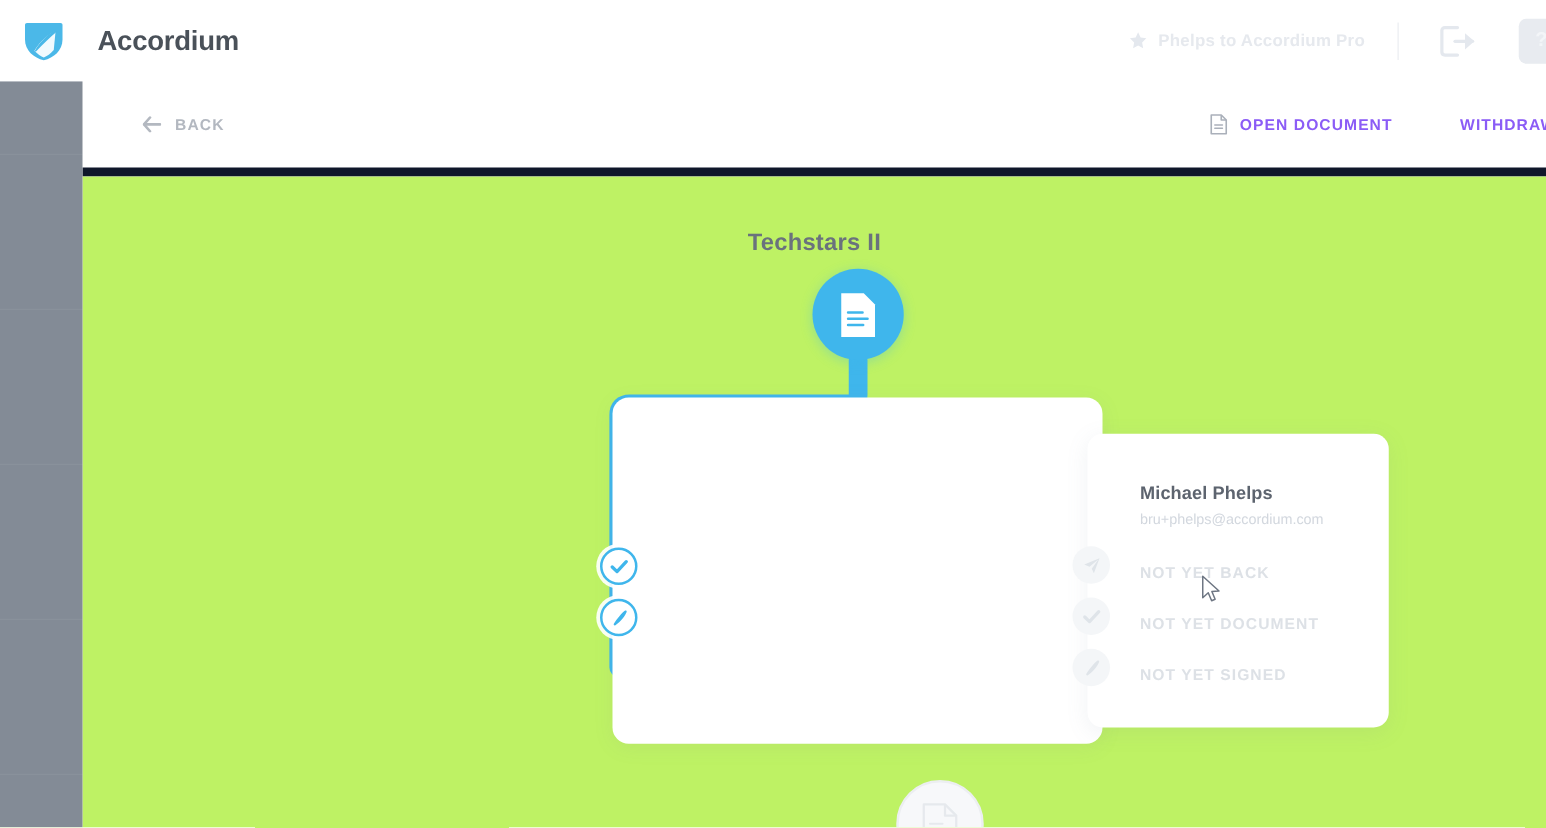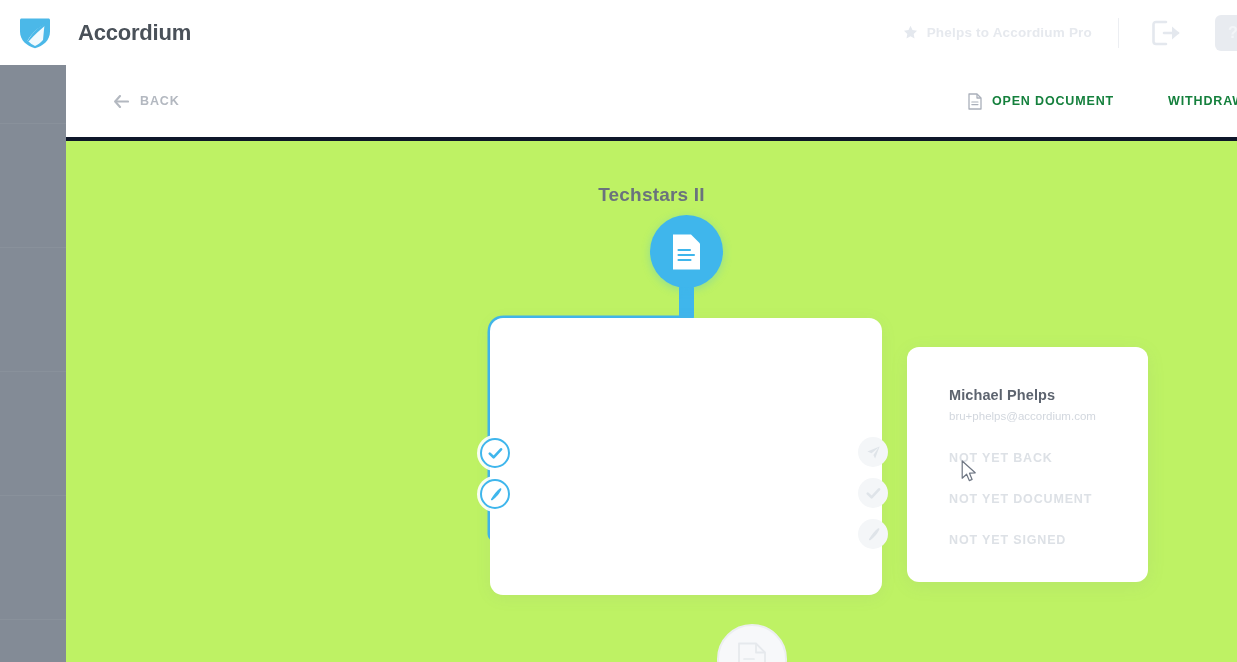--- a/index.html
+++ b/index.html
@@ -105,21 +105,21 @@
     left: 0; width: 66px; height: 1px;
     background: rgba(255,255,255,0.055);
   }
 
   
   .toolbar {
     position: absolute;
     left: 66px; top: 65px;
     width: 1171px; height: 76px;
     background: #ffffff;
-    border-bottom: 4px solid #0f172a;
+    border-bottom: 7px solid #0f172a;
     display: flex;
     align-items: center;
     z-index: 20;
   }
 
   .back-btn {
     display: flex;
     align-items: center;
     gap: 11px;
     margin-left: 48px;
@@ -135,21 +135,21 @@
     display: flex;
     align-items: center;
     gap: 0px;
     padding-right: 0px;
   }
 
   .tb-action {
     display: flex;
     align-items: center;
     gap: 10px;
-    color: #15803d;
+    color: #8b5cf6;
     font-size: 12.5px;
     font-weight: bold;
     letter-spacing: 0.85px;
     white-space: nowrap;
   }
   .tb-action.second { margin-left: 54px; margin-right: -8px; }
   .doc-small-icon { width: 14px; height: 17px; display: block; }
 
   
   .canvas {
@@ -208,21 +208,21 @@
     position: absolute;
     background: #ffffff;
     border-radius: 12px;
   }
   .signer-card.first {
     left: 439px; top: 208px;
     width: 239px; height: 192px;
     box-shadow: 0 4px 16px rgba(120,135,160,0.13);
   }
   .signer-card.second {
-    left: 841px; top: 206px;
+    left: 804px; top: 206px;
     width: 241px; height: 235px;
     box-shadow: 0 4px 18px rgba(120,135,160,0.10);
   }
 
   .signer-name {
     position: absolute;
     left: 42px; top: 40px;
     font-size: 14.5px;
     font-weight: bold;
     color: #5d646f;

